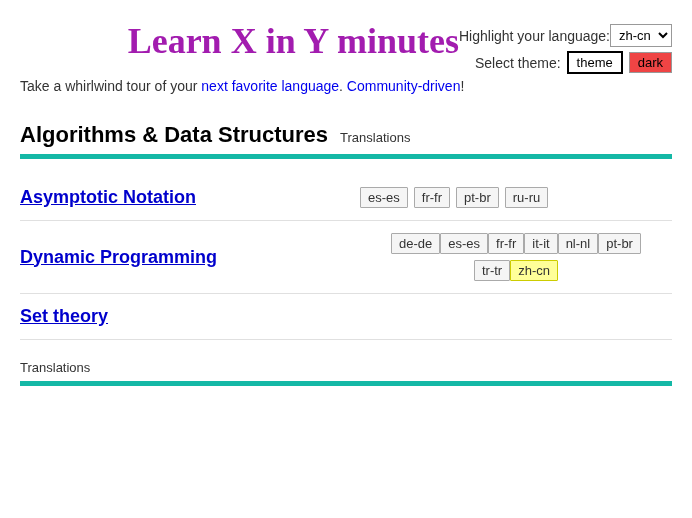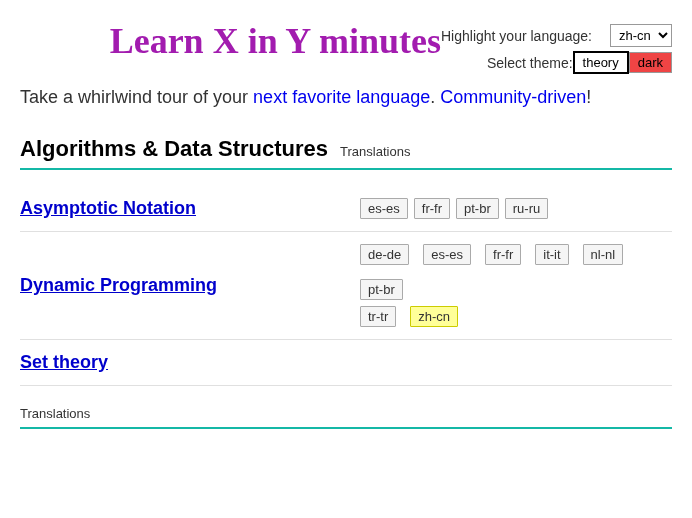--- a/index.html
+++ b/index.html
@@ -21,27 +21,28 @@
       float: right;
       text-align: right;
       font-family: Arial, sans-serif;
       font-size: 14px;
       margin-top: 4px;
     }
     .top-controls .lang-row {
       display: flex;
       align-items: center;
       justify-content: flex-end;
-      gap: 18px;
+      gap: 0;
       margin-bottom: 4px;
     }
     .top-controls .theme-row {
       display: flex;
       align-items: center;
       justify-content: flex-end;
+      gap: 6px;
     }
     .lang-select {
       font-size: 13px;
       padding: 2px 4px;
       border: 1px solid #999;
       background: #fff;
     }
     .theme-btn {
       font-size: 13px;
       padding: 2px 8px;
@@ -49,34 +50,34 @@
       cursor: pointer;
       background: #ef4444;
     }
     .theme-btn.active {
       background: #fff;
       border: 2px solid #000;
     }
     .tagline {
       clear: both;
       font-family: Arial, sans-serif;
-      font-size: 18px;
-      color: #333;
-      margin-top: 25px;
+      font-size: 14px;
+      color: #333;
+      margin-top: 16px;
       margin-bottom: 28px;
     }
     .tagline a {
       color: #0000ee;
       text-decoration: none;
     }
     .section-header {
       display: flex;
       align-items: baseline;
       gap: 12px;
-      border-bottom: 2px solid #14b8a6;
+      border-bottom: 5px solid #14b8a6;
       padding-bottom: 6px;
       margin-bottom: 16px;
     }
     .section-header h2 {
       font-size: 22px;
       font-weight: bold;
       color: #000;
       font-family: Arial, sans-serif;
     }
     .section-header .translations-label {
@@ -130,21 +131,22 @@
       border-color: #cccc00;
     }
     .tags-multi-row {
       display: flex;
       flex-direction: column;
       gap: 6px;
     }
     .tags-line {
       display: flex;
       flex-wrap: wrap;
-      gap: 14px;
+      gap: 0;
+      justify-content: center;
     }
     .languages-section {
       margin-top: 10px;
     }
     .languages-section .section-header {
       margin-bottom: 0;
     }
   </style>
 </head>
 <body>
@@ -155,21 +157,21 @@
       <span>Highlight your language:</span>
       <select class="lang-select">
         <option value="zh-cn">zh-cn</option>
         <option value="en">en</option>
         <option value="fr-fr">fr-fr</option>
         <option value="es-es">es-es</option>
       </select>
     </div>
     <div class="theme-row">
       <span>Select theme:</span>
-      <button class="theme-btn active">theory</button>
+      <button class="theme-btn active">theme</button>
       <button class="theme-btn">dark</button>
     </div>
   </div>
 
   <h1>Learn X in Y minutes</h1>
 
   <p class="tagline">
     Take a whirlwind tour of your <a>next favorite language</a>. <a>Community-driven</a>!
   </p>
 

